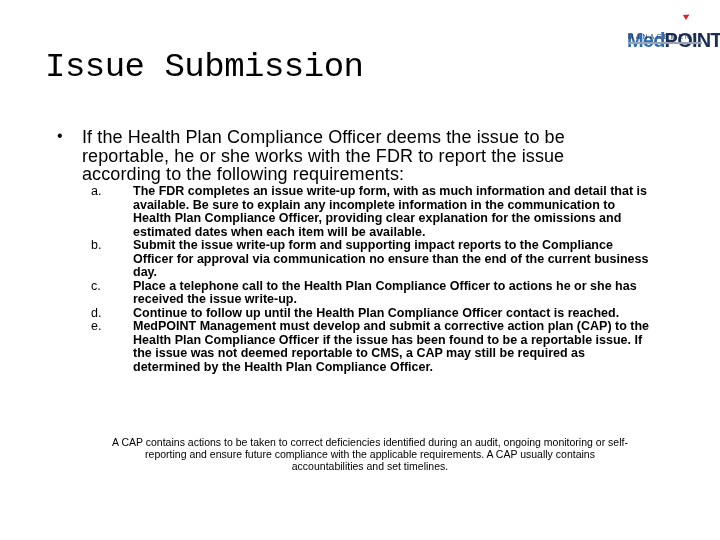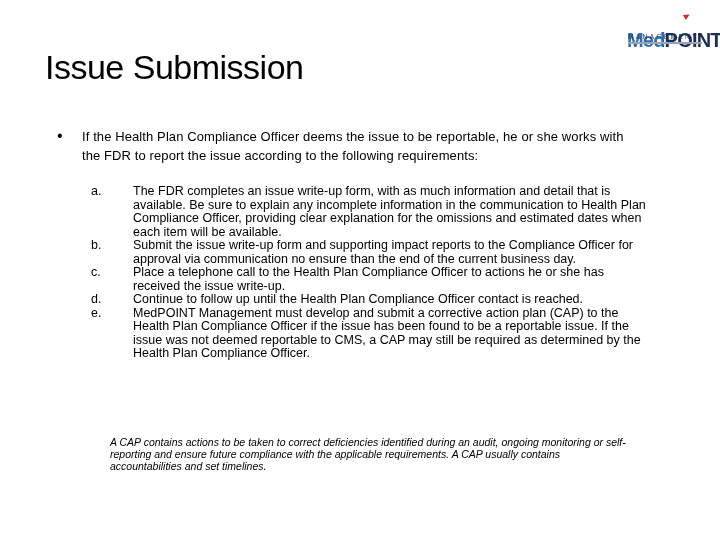--- a/index.html
+++ b/index.html
@@ -7,30 +7,30 @@
          font-family:"Liberation Sans", sans-serif; color:#000; }
   .logo { position:absolute; left:627px; top:15px; width:78px; height:34px; }
   .logo-word { position:absolute; left:0; top:16px; font-family:Liberation Sans, sans-serif; font-weight:bold;
                font-size:20px; letter-spacing:-0.8px; line-height:18px; white-space:nowrap; }
   .logo-med { color:#2d6db3; }
   .logo-point { color:#1c2d55; }
   .logo-flag { position:absolute; left:57px; top:-2px; width:0; height:0;
                border-left:6px solid #d8232a; border-top:3px solid transparent; border-bottom:3px solid transparent; transform:rotate(-30deg); }
   .logo-sub { position:absolute; left:1px; top:18px; font-size:6.5px; letter-spacing:2.4px; color:#1c2d55; white-space:nowrap; line-height:8px; }
   .logo-tag { position:absolute; left:1px; top:27px; width:74px; height:2px; background:#9aa3b5; }
-  .title { position:absolute; left:45px; top:44px; font-family:Liberation Sans, sans-serif; font-size:34px;
+  .title { position:absolute; left:45px; top:44px; font-family:Liberation Mono, monospace; font-size:34px;
            line-height:46px; color:#000; letter-spacing:-0.5px; }
   .bullet { position:absolute; left:57px; top:127px; font-size:16px; line-height:18px; }
-  .bullet-text { position:absolute; left:82px; top:128px; width:560px; font-size:13px; line-height:18.5px;
+  .bullet-text { position:absolute; left:82px; top:128px; width:560px; font-size:18px; line-height:18.5px;
                  letter-spacing:0.1px; }
   .items { position:absolute; left:91px; top:185px; width:560px; }
   .item { display:flex; font-size:12.5px; line-height:13.5px; }
   .item-marker { width:42px; flex:0 0 42px; }
-  .item-text { flex:1; }
-  .note { position:absolute; left:110px; top:436px; width:520px; text-align:left; font-style:italic;
+  .item-text { flex:1;font-weight:bold; }
+  .note { position:absolute; left:110px; top:436px; width:520px; text-align:center; 
           font-size:10.5px; line-height:12px; }
 </style>
 </head>
 <body>
 
 <div class="logo">
   <div class="logo-word"><span class="logo-med">Med</span><span class="logo-point">POINT</span></div>
   <div class="logo-flag"></div>
   <div class="logo-sub">MANAGEMENT</div>
   <div class="logo-tag"></div>

